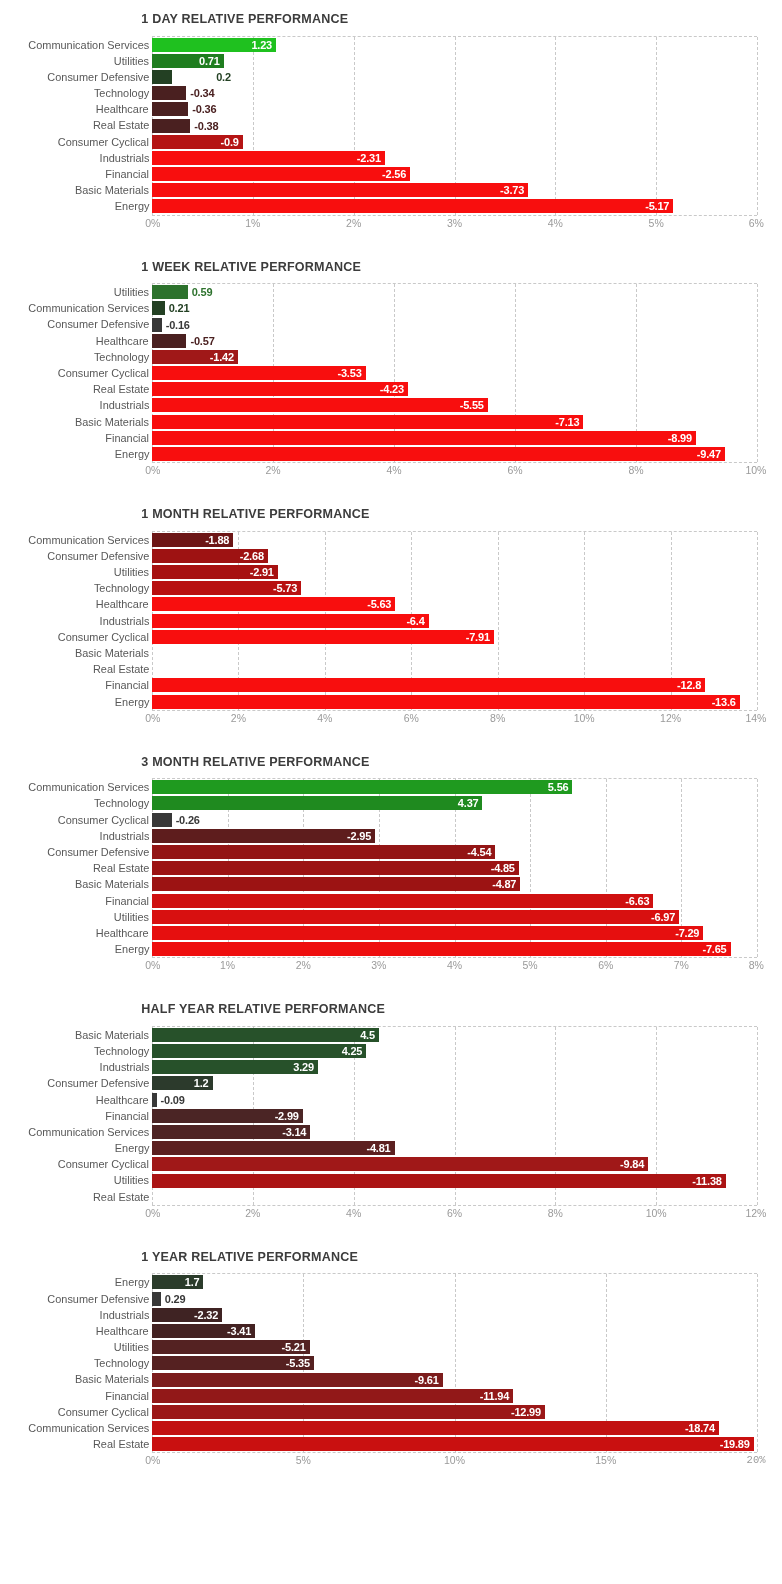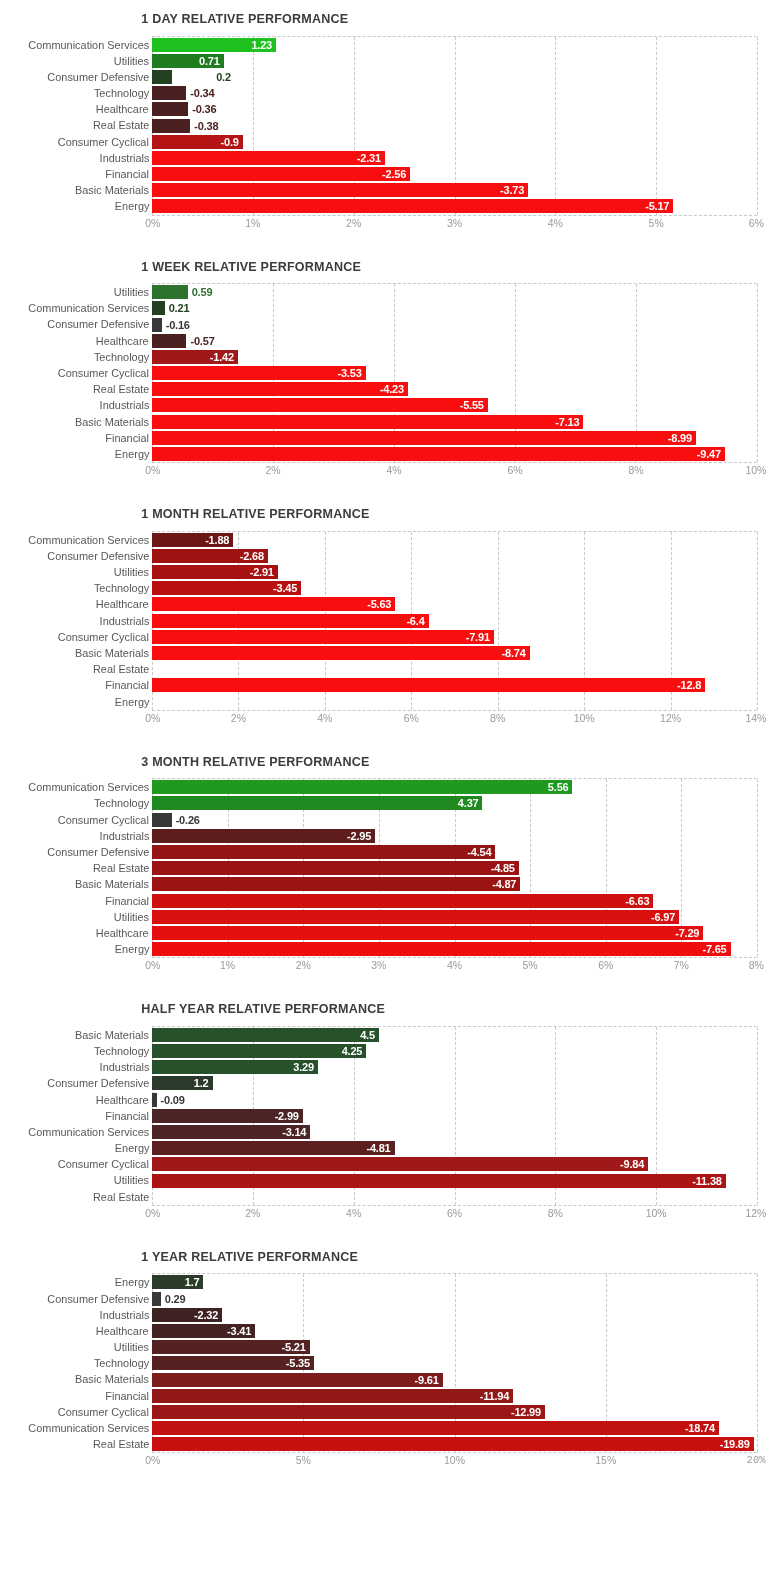--- a/index.html
+++ b/index.html
@@ -391,21 +391,21 @@
               <div class="cat-label">Utilities</div>
               <div class="bar-track" style="width: 20.7857%;">
                 <div class="bar" style="width: 100%; background: rgb(167, 17, 17);"></div>
                 <div class="bar-value inside">-2.91</div>
               </div>
             </div>
             <div class="bar-row">
               <div class="cat-label">Technology</div>
               <div class="bar-track" style="width: 24.6429%;">
                 <div class="bar" style="width: 100%; background: rgb(184, 16, 16);"></div>
-                <div class="bar-value inside">-3.45</div>
+                <div class="bar-value inside">-5.73</div>
               </div>
             </div>
             <div class="bar-row">
               <div class="cat-label">Healthcare</div>
               <div class="bar-track" style="width: 40.2143%;">
                 <div class="bar" style="width: 100%; background: rgb(248, 14, 14);"></div>
                 <div class="bar-value inside">-5.63</div>
               </div>
             </div>
             <div class="bar-row">
@@ -417,37 +417,37 @@
             </div>
             <div class="bar-row">
               <div class="cat-label">Consumer Cyclical</div>
               <div class="bar-track" style="width: 56.5%;">
                 <div class="bar" style="width: 100%; background: rgb(248, 14, 14);"></div>
                 <div class="bar-value inside">-7.91</div>
               </div>
             </div>
             <div class="bar-row">
               <div class="cat-label">Basic Materials</div>
-              <div class="bar-track" style="width: 62.4286%;">
-                <div class="bar" style="width: 100%; background: rgb(248, 14, 14);"></div>
-                <div class="bar-value inside">-8.74</div>
-              </div>
             </div>
             <div class="bar-row">
               <div class="cat-label">Real Estate</div>
             </div>
             <div class="bar-row">
               <div class="cat-label">Financial</div>
               <div class="bar-track" style="width: 91.4286%;">
                 <div class="bar" style="width: 100%; background: rgb(248, 14, 14);"></div>
                 <div class="bar-value inside">-12.8</div>
               </div>
             </div>
             <div class="bar-row">
               <div class="cat-label">Energy</div>
+              <div class="bar-track" style="width: 97.1429%;">
+                <div class="bar" style="width: 100%; background: rgb(248, 14, 14);"></div>
+                <div class="bar-value inside">-13.6</div>
+              </div>
             </div>
           </div>
         </div>
       </div>
       <div class="axis">
         <div class="tick first" style="left: 0%;">0%</div>
         <div class="tick" style="left: 14.2857%;">2%</div>
         <div class="tick" style="left: 28.5714%;">4%</div>
         <div class="tick" style="left: 42.8571%;">6%</div>
         <div class="tick" style="left: 57.1429%;">8%</div>

